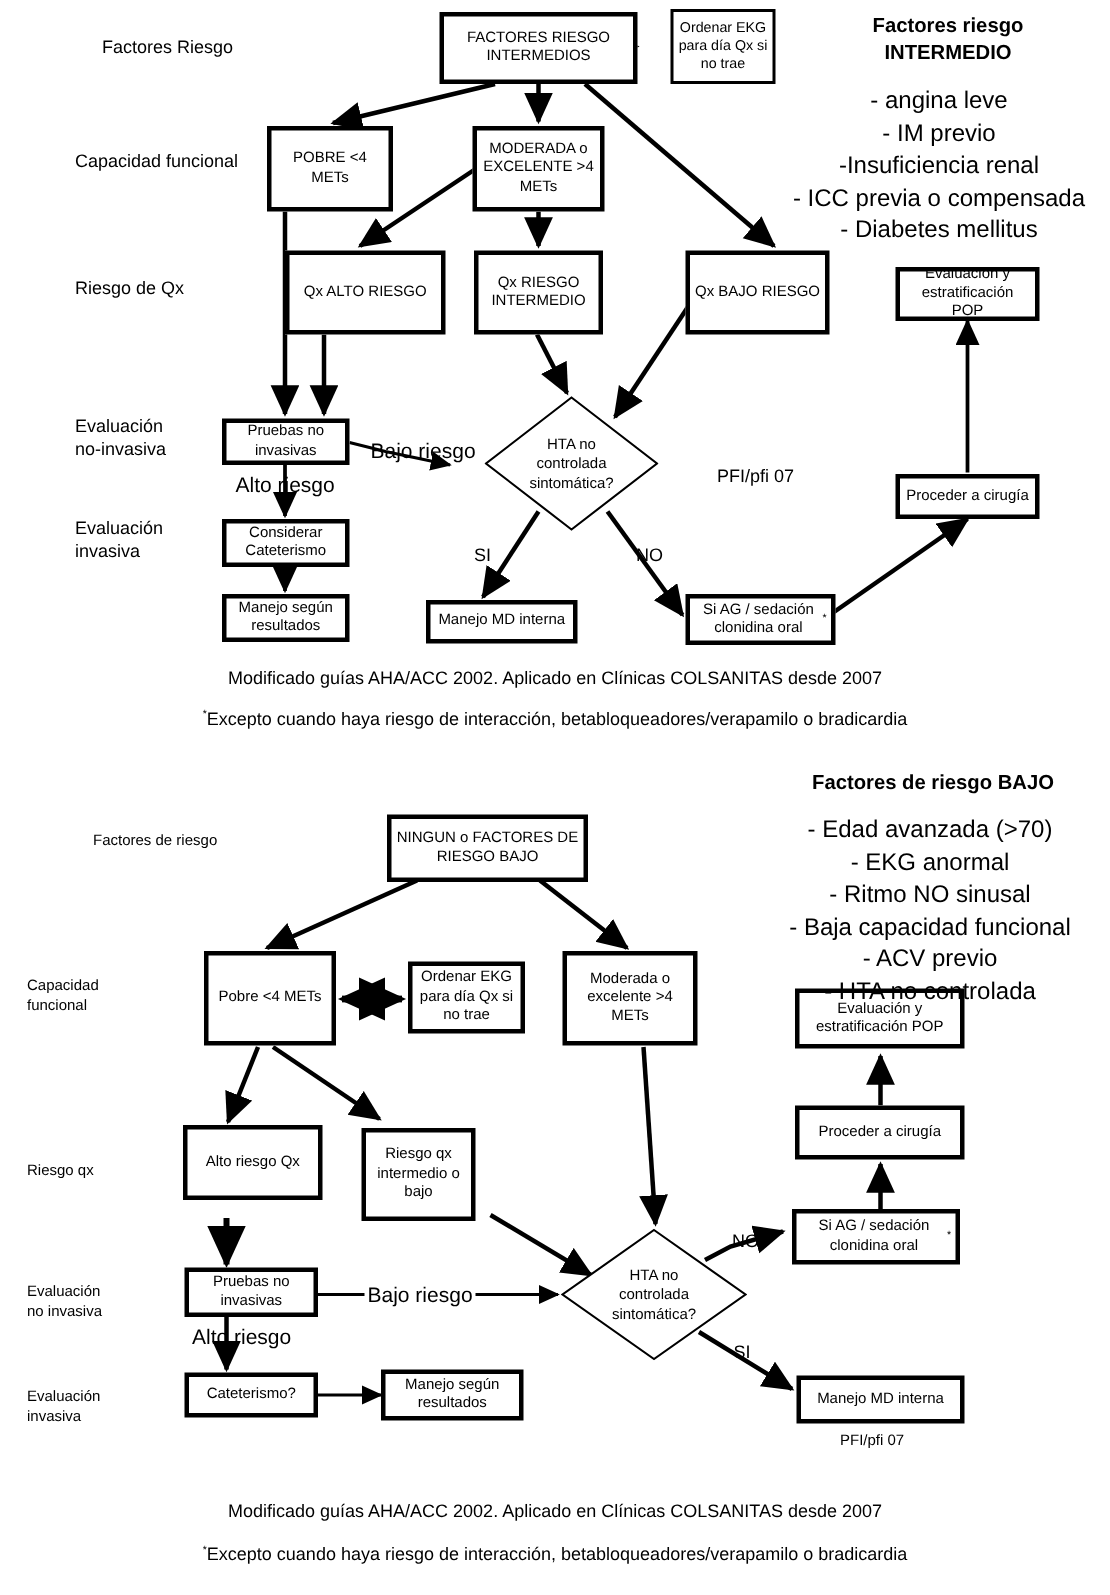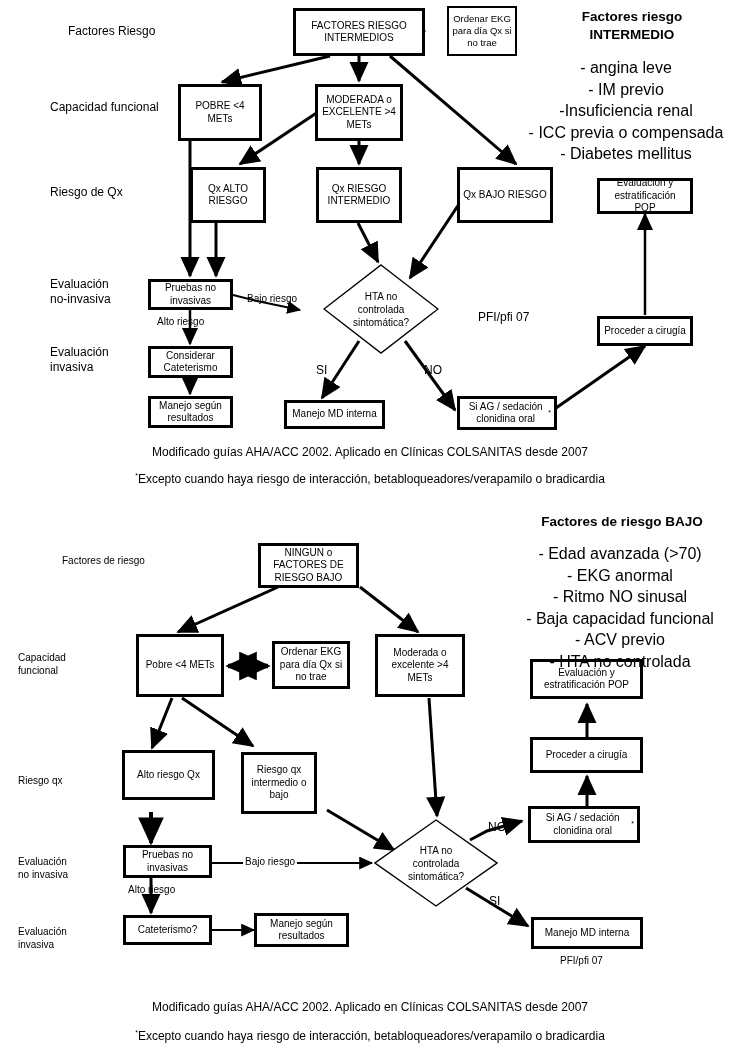--- a/index.html
+++ b/index.html
@@ -6,21 +6,21 @@
   body{width:740px;height:1063px;position:relative;font-family:"Liberation Sans","DejaVu Sans",sans-serif;color:#000;}
   #stage{position:relative;width:740px;height:1063px;overflow:hidden;}
   svg.edges{position:absolute;left:0;top:0;width:740px;height:1063px;pointer-events:none;}
   .node{position:absolute;box-sizing:border-box;border:2.5px solid #000;background:#fff;
         display:flex;align-items:center;justify-content:center;text-align:center;
         font-size:10px;line-height:1.25;padding:2px 3px;z-index:3;}
   .node.thin{border-width:2px;}
   .node.bold{border-width:3px;}
   .lbl{position:absolute;font-size:12px;line-height:1.25;z-index:4;white-space:pre-line;}
   .lbl.small{font-size:10px;}
-  .edge-lbl{position:absolute;font-size:10px;line-height:1.1;z-index:5;background:transparent;white-space:nowrap;}
+  .edge-lbl{position:absolute;font-size:14px;line-height:1.1;z-index:5;background:transparent;white-space:nowrap;}
   .edge-lbl.big{font-size:12px;}
   .sidetitle{position:absolute;font-size:13.5px;font-weight:bold;text-align:center;line-height:1.3;z-index:4;white-space:pre-line;}
   .sidelist{position:absolute;font-size:16px;text-align:center;line-height:1.35;z-index:4;white-space:pre-line;}
   .footer{position:absolute;text-align:center;font-size:12px;z-index:4;white-space:nowrap;}
   .diamond{position:absolute;z-index:3;}
   .diamond .dshape{position:absolute;left:0;top:0;width:100%;height:100%;}
   .diamond .dtext{position:absolute;left:0;top:0;width:100%;height:100%;
         display:flex;align-items:center;justify-content:center;text-align:center;
         font-size:10px;line-height:1.3;}
   sup{font-size:7px;vertical-align:super;}
@@ -127,21 +127,21 @@
   <div class="node thin" style="left:447px;top:6px;width:70px;height:50px;font-size:9.5px;">Ordenar EKG
 para día Qx si
 no trae</div>
 
   <div class="node bold" style="left:178px;top:84px;width:84px;height:57px;">POBRE
 &lt;4 METs</div>
   <div class="node bold" style="left:315px;top:84px;width:88px;height:57px;">MODERADA o
 EXCELENTE
 &gt;4 METs</div>
 
-  <div class="node bold" style="left:190px;top:167px;width:76px;height:56px;">Qx ALTO RIESGO</div>
+  <div class="node bold" style="left:190px;top:167px;width:107px;height:56px;">Qx ALTO RIESGO</div>
   <div class="node bold" style="left:316px;top:167px;width:86px;height:56px;">Qx RIESGO
 INTERMEDIO</div>
   <div class="node bold" style="left:457px;top:167px;width:96px;height:56px;">Qx BAJO RIESGO</div>
 
   <div class="node bold" style="left:148px;top:279px;width:85px;height:31px;">Pruebas no
 invasivas</div>
   <div class="node bold" style="left:148px;top:346px;width:85px;height:32px;">Considerar
 Cateterismo</div>
   <div class="node bold" style="left:148px;top:396px;width:85px;height:32px;">Manejo según
 resultados</div>
@@ -189,21 +189,21 @@
 
   <div class="lbl small" style="left:18px;top:555px;padding-left:44px;">Factores de riesgo</div>
   <div class="lbl small" style="left:18px;top:652px;">Capacidad
 funcional</div>
   <div class="lbl small" style="left:18px;top:775px;">Riesgo qx</div>
   <div class="lbl small" style="left:18px;top:856px;">Evaluación
 no invasiva</div>
   <div class="lbl small" style="left:18px;top:926px;">Evaluación
 invasiva</div>
 
-  <div class="node bold" style="left:258px;top:543px;width:101px;height:45px;">NINGUN o FACTORES
+  <div class="node bold" style="left:258px;top:543px;width:134px;height:45px;">NINGUN o FACTORES
 DE RIESGO BAJO</div>
 
   <div class="node bold" style="left:136px;top:634px;width:88px;height:63px;">Pobre
 &lt;4 METs</div>
   <div class="node bold" style="left:272px;top:641px;width:78px;height:48px;">Ordenar EKG
 para día Qx si
 no trae</div>
   <div class="node bold" style="left:375px;top:634px;width:90px;height:63px;">Moderada o
 excelente
 &gt;4 METs</div>

